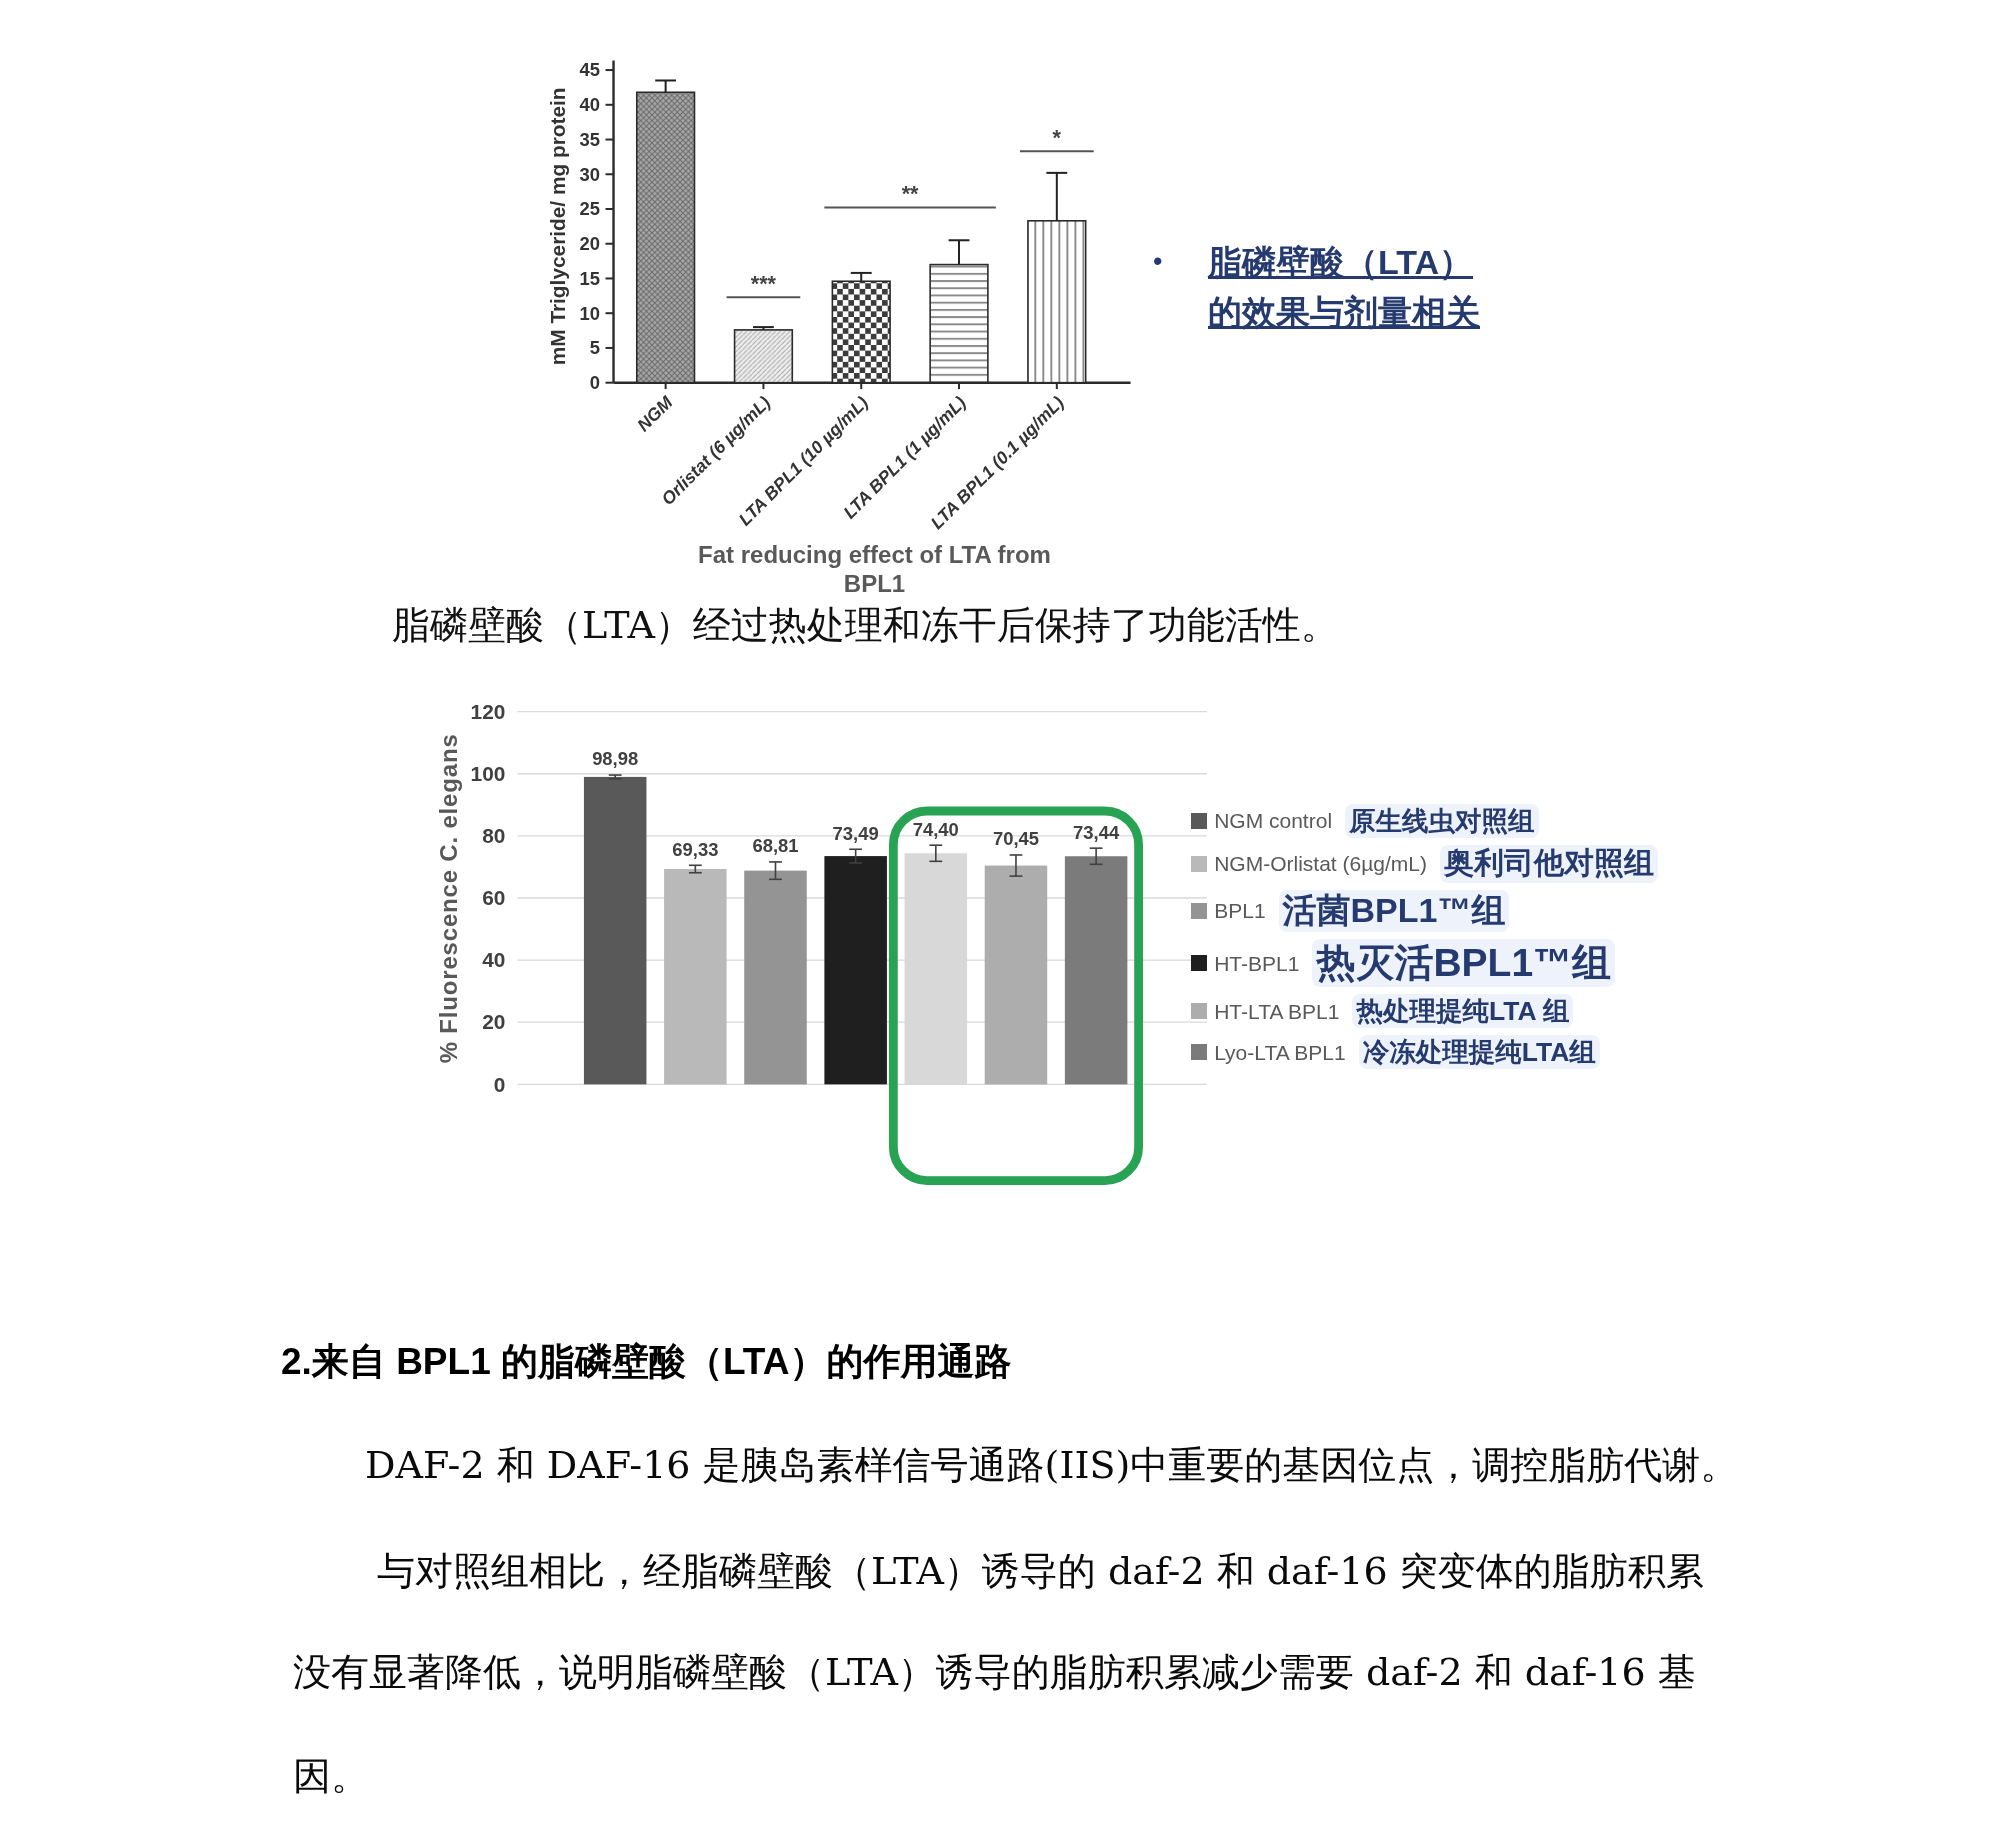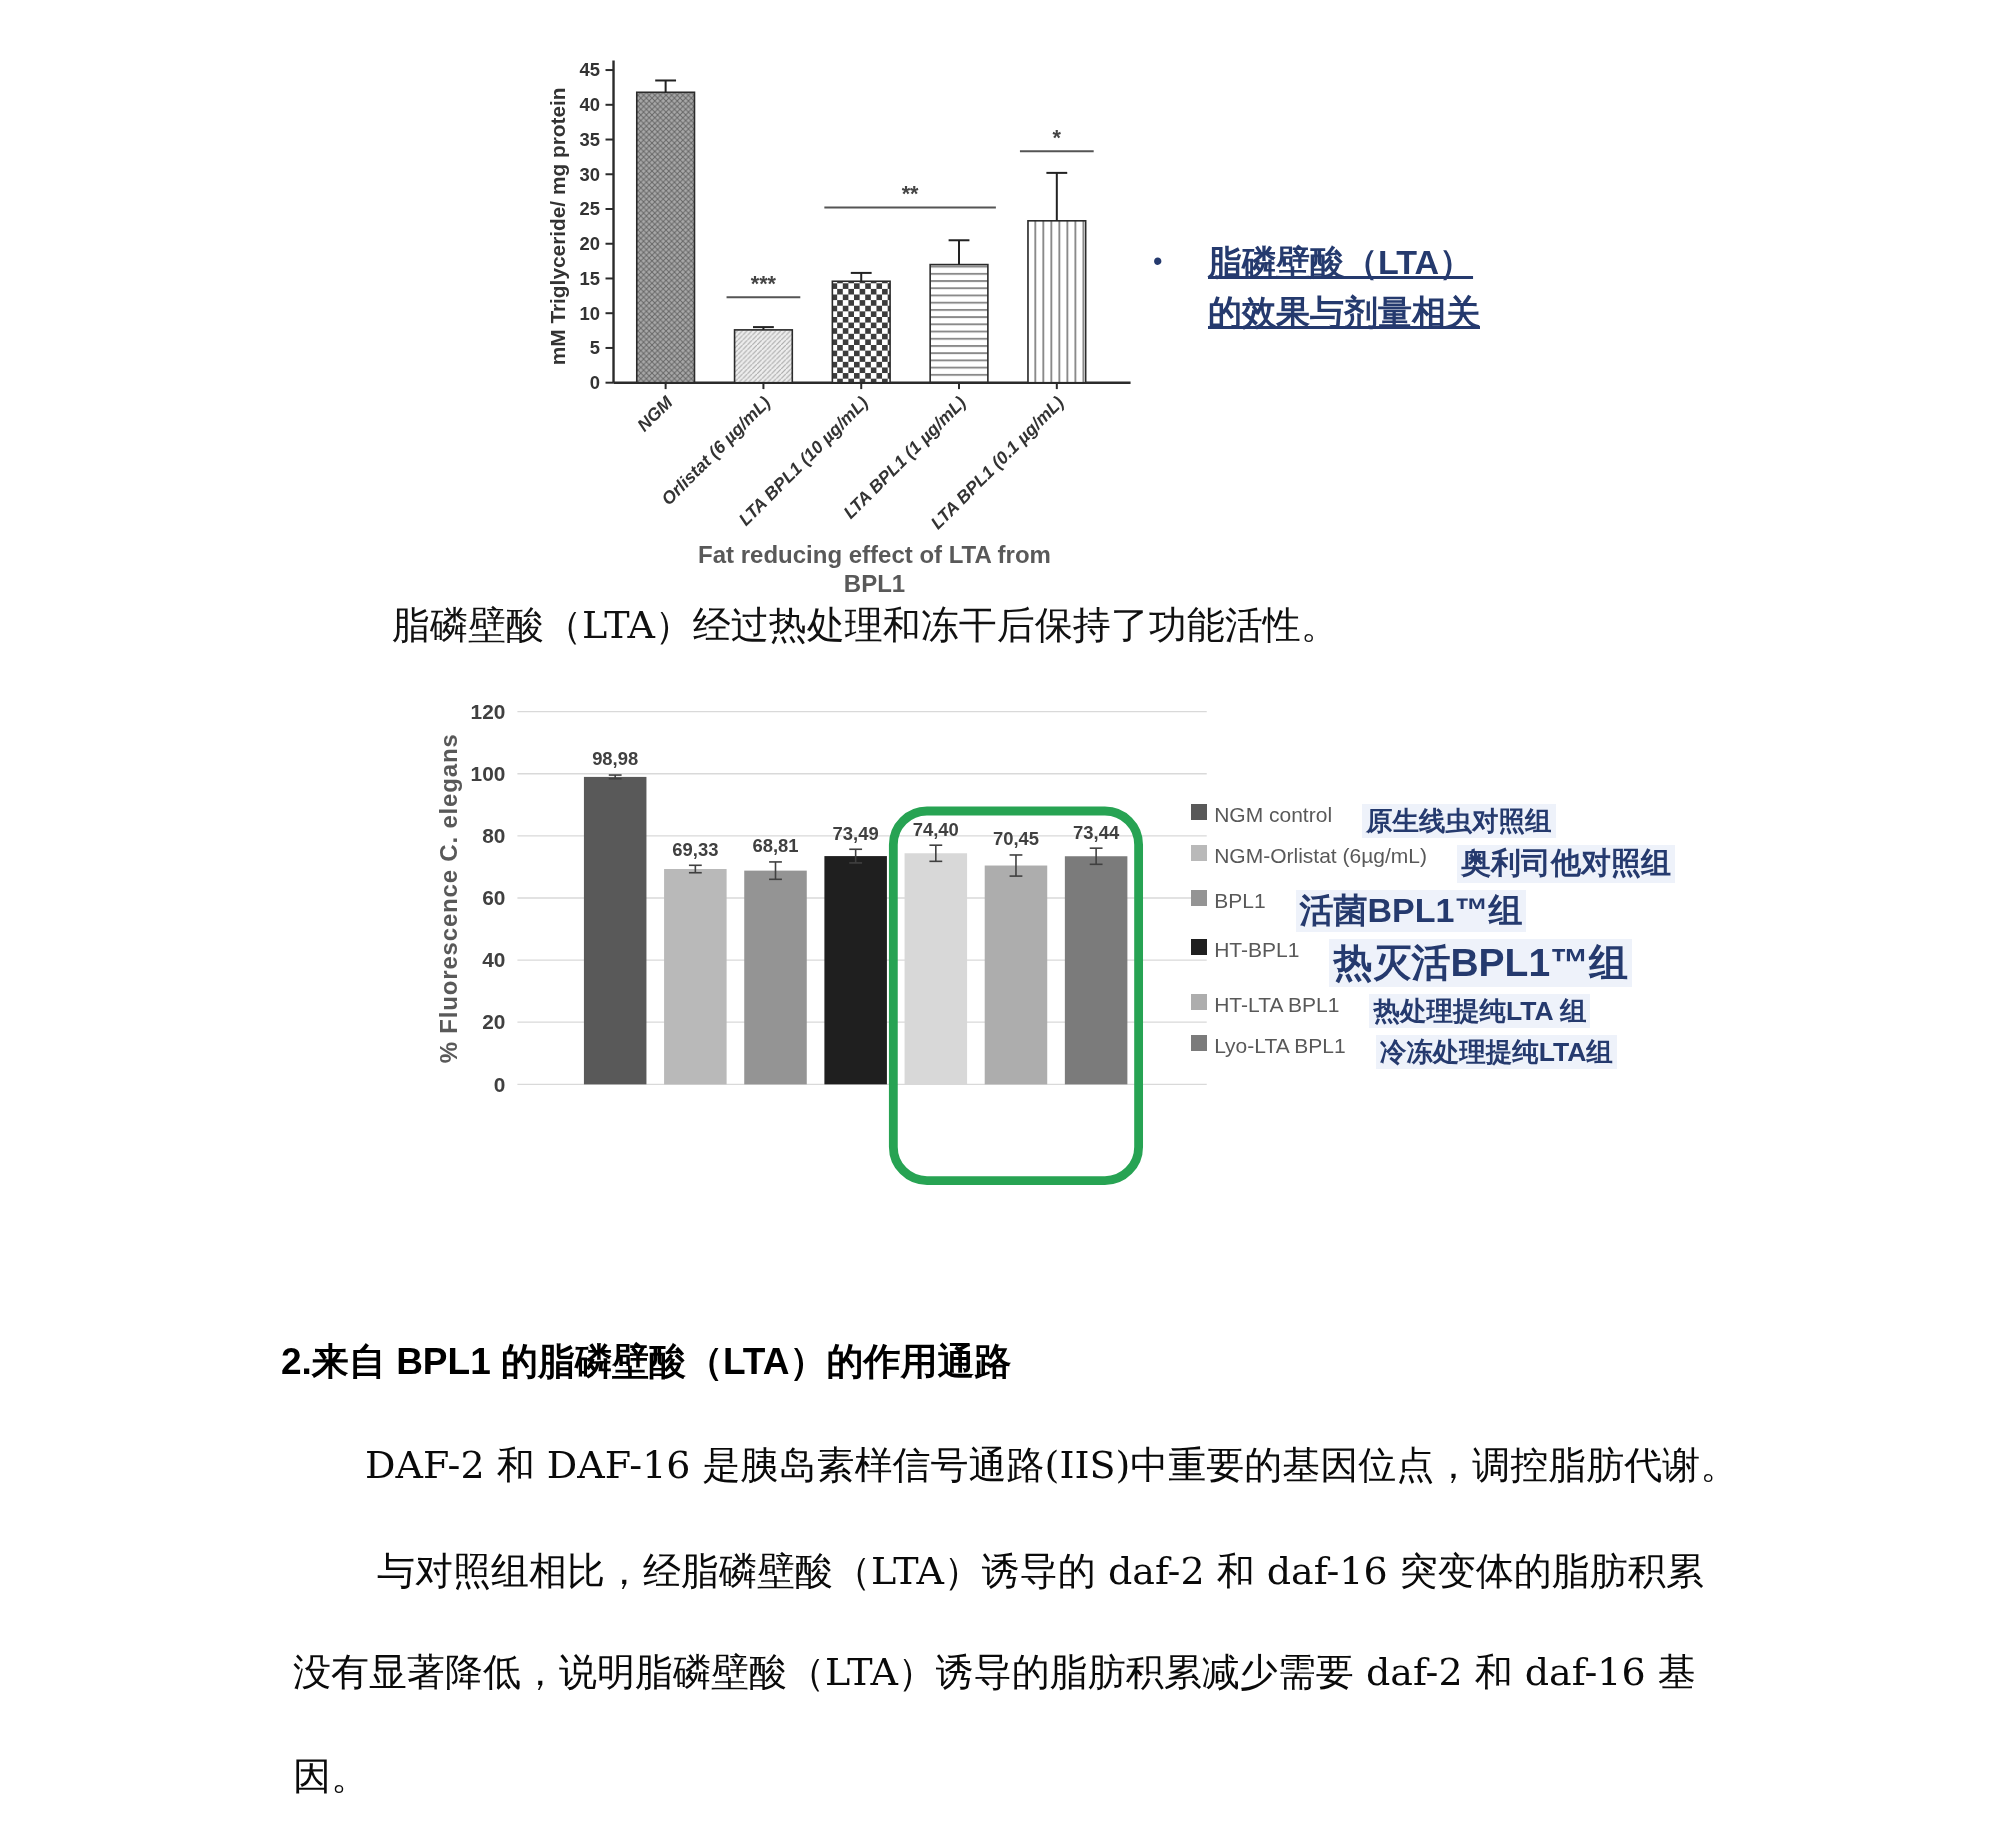--- a/index.html
+++ b/index.html
@@ -16,25 +16,25 @@
   .bullet{position:absolute;left:1153px;top:237px;display:flex;align-items:flex-start;}
   .bullet .dot{width:55px;font-size:27px;line-height:48px;color:#253a6e;}
   .bullet-text div{font:600 34px/50px "Liberation Sans",sans-serif;color:#253a6e;white-space:nowrap;text-decoration:underline;}
 
   .sentence{position:absolute;left:375px;top:603px;font:400 38px/1.2 "DejaVu Serif",serif;
             color:#111;white-space:nowrap;margin-left:17px;}
 
   .fig2{position:absolute;left:433px;top:698px;}
 
   .legend{position:absolute;left:1191px;top:804px;}
-  .legend-row{display:flex;align-items:flex-start;margin-bottom:7.2px;}
+  .legend-row{display:flex;align-items:center;margin-bottom:7.2px;}
   .legend-swatch{width:16px;height:16px;margin-right:7.2px;flex:none;}
   .legend-en{font:400 21px/1 "Liberation Sans",sans-serif;color:#595959;white-space:nowrap;}
-  .legend-zh{font:600 26.5px/1.15 "Liberation Sans",sans-serif;color:#253a6e;margin-left:30px;
-             white-space:nowrap;background:rgba(224,232,246,.55);padding:1.6px 4px;}
+  .legend-zh{font:600 26.5px/1.15 "Liberation Sans",sans-serif;color:#253a6e;margin-left:13px;
+             white-space:nowrap;background:rgba(224,232,246,.55);padding:1.6px 4px;border-radius:8px;}
   .legend-row:nth-child(2) .legend-zh{font-size:30px;}
   .legend-row:nth-child(3) .legend-zh{font-size:34px;}
   .legend-row:nth-child(4) .legend-zh{font-size:39px;}
 
   .heading{position:absolute;left:281px;top:1340px;margin:0;
            font:700 37px/1.2 "Liberation Sans",sans-serif;color:#000;white-space:nowrap;}
   .pline{position:absolute;font:400 38px/1.25 "DejaVu Serif",serif;color:#0a0a0a;white-space:nowrap;}
   .l1{left:365px;top:1442px;}
   .l2{left:377px;top:1548px;}
   .l3{left:293px;top:1649px;text-align:right;}

